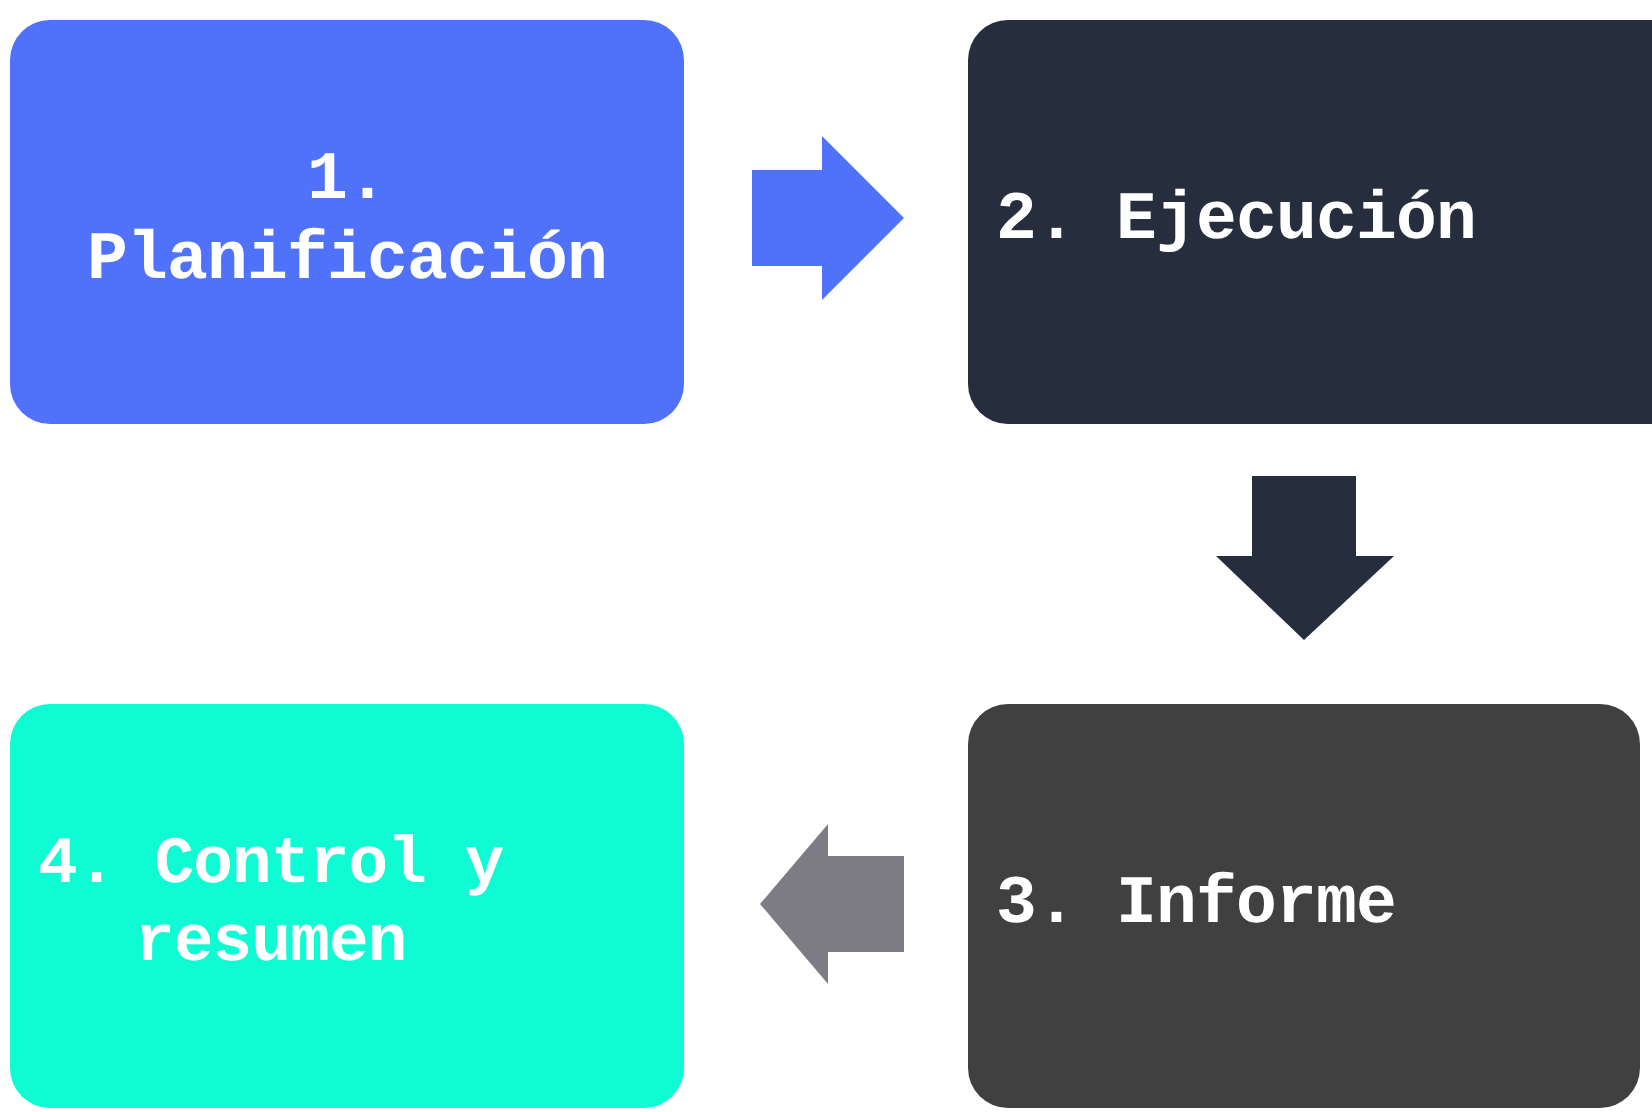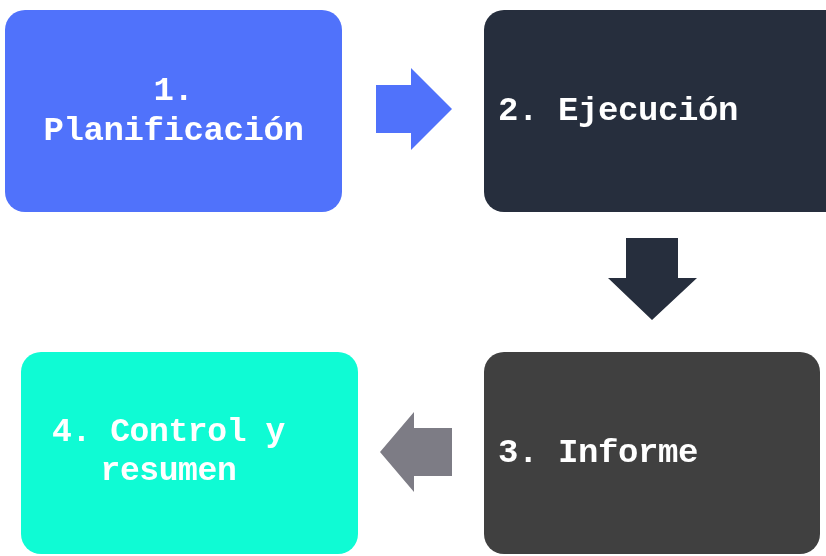--- a/index.html
+++ b/index.html
@@ -42,21 +42,21 @@
   }
 
   
   #node-planificacion {
     left: 5px;  top: 10px;  width: 337px; height: 202px;
   }
   #node-ejecucion {
     left: 484px; top: 10px; width: 364px; height: 202px;
   }
   #node-control {
-    left: 21px;  top: 352px; width: 337px; height: 202px; padding-left: 17px;
+    left: 5px;  top: 352px; width: 337px; height: 202px;
   }
   #node-informe {
     left: 484px; top: 352px; width: 336px; height: 202px;
   }
 
   
   .arrow {
     position: absolute;
   }
   #arrow-right {

